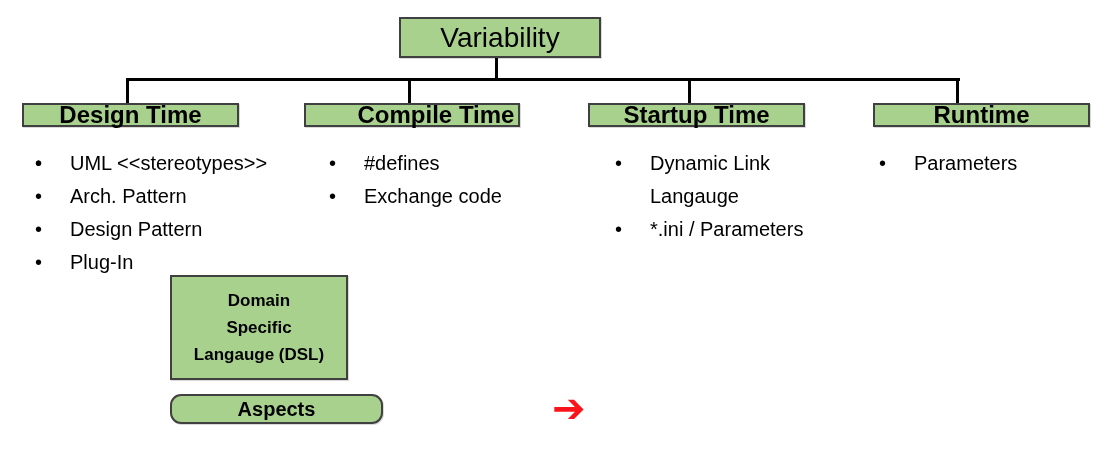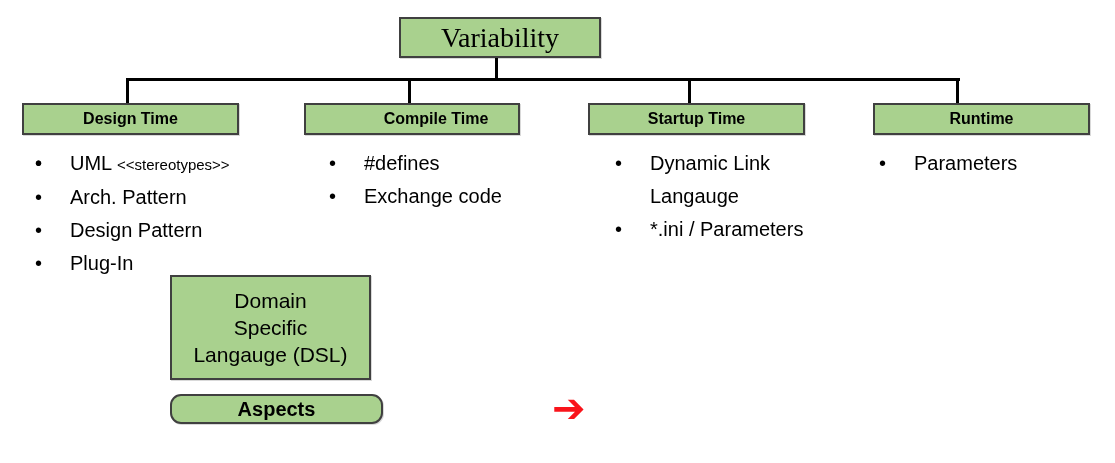--- a/index.html
+++ b/index.html
@@ -21,22 +21,22 @@
   }
   .gbox{
     position:absolute;
     background:var(--box-fill);
     border:2px solid var(--box-border);
     box-sizing:border-box;
     display:flex;align-items:center;justify-content:center;
     text-align:center;
     box-shadow:1px 1px 0 rgba(0,0,0,0.15);
   }
-  .root-box{left:399px;top:17px;width:202px;height:41px;font-size:28px;font-family:Liberation Serif, serif;}
-  .header-box{top:103px;height:32px;font-size:16px;font-weight:bold;text-align:right;}
+  .root-box{left:399px;top:17px;width:202px;height:41px;font-size:28px;}
+  .header-box{top:103px;height:24px;font-size:24px;font-weight:bold;text-align:right;}
   .hb-0{left:22px;width:217px;}
   .hb-1{left:304px;width:216px;padding-left:48px;}
   .hb-2{left:588px;width:217px;}
   .hb-3{left:873px;width:217px;}
   .line{position:absolute;background:var(--connector);}
   .stem{left:495px;top:57px;width:3px;height:22px;}
   .hbar{left:126px;top:78px;width:834px;height:3px;}
   .drop{top:79px;width:3px;height:25px;}
   .dr-0{left:126px;}
   .dr-1{left:408px;}
@@ -47,25 +47,25 @@
     list-style:none;margin:0;padding:0;
     font-size:20px;line-height:33px;
   }
   .bl-0{left:24px;width:270px;}
   .bl-1{left:318px;width:240px;}
   .bl-2{left:604px;width:215px;}
   .bl-3{left:868px;width:230px;}
   .blist li{position:relative;padding-left:46px;}
   .bullet{position:absolute;left:11px;top:0;}
   .item-text{white-space:pre-line;}
-  .item-suffix{font-size:15px;}
+  .item-suffix{font-size:20px;}
   .item-suffix:empty{display:none;}
   .dsl-box{
-    left:170px;top:275px;width:201px;height:105px;
-    font-size:21px;font-weight:normal;line-height:27px;
+    left:170px;top:275px;width:178px;height:105px;
+    font-size:17px;font-weight:bold;line-height:27px;
     white-space:pre-line;
   }
   .aspects-box{left:170px;top:394px;width:213px;height:30px;font-size:20px;font-weight:bold;border-radius:11px;}
   .callout{
     position:absolute;left:552px;top:386px;
     display:flex;align-items:center;gap:14px;
     color:var(--callout-red);
   }
   .callout-arrow{font-size:40px;font-weight:bold;line-height:1;transform:translateY(2px);}
   .callout-label{font-size:46px;line-height:1.2;white-space:nowrap;}

